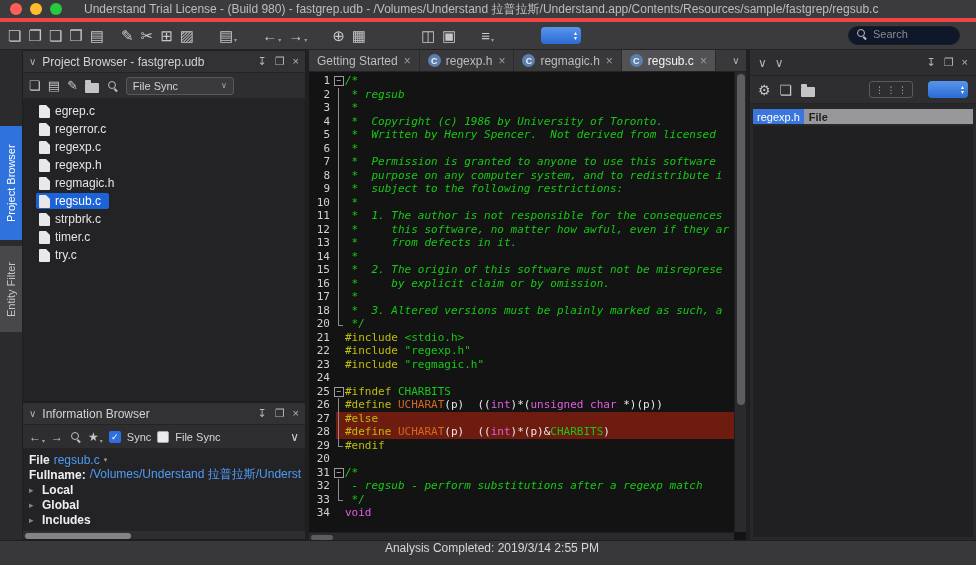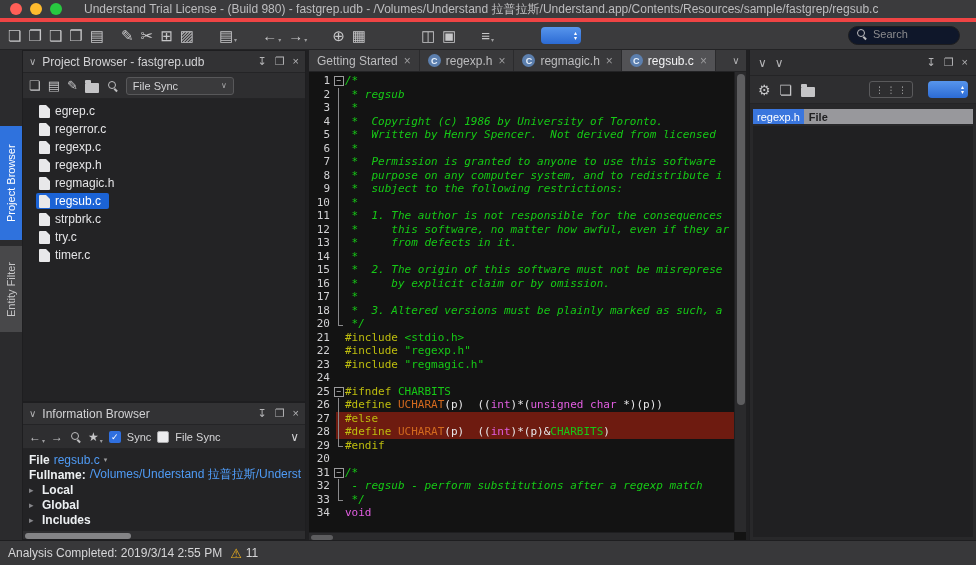--- a/index.html
+++ b/index.html
@@ -138,21 +138,21 @@
   .dotsbox{height:17px;border:1px solid #5a5a5c;border-radius:3px;color:#b8b8ba;font-size:9px;
     padding:0 5px;display:flex;align-items:center;margin-left:auto;}
   .rp-tool .bluestep{margin-left:6px;}
   .entitybar{height:15px;margin:5px 3px 0 3px;background:#98989c;display:flex;align-items:center;font-size:11px;flex:0 0 15px;}
   .entity-name{background:#3a76de;color:#fff;padding:0 4px;height:100%;display:flex;align-items:center;}
   .entity-type{color:#202022;font-weight:bold;margin-left:5px;}
   .rp-body{flex:1;background:#202022;margin:2px 3px 3px 3px;}
 
   
   .statusbar{position:absolute;bottom:0;left:0;right:0;height:25px;background:#38383a;border-top:1px solid #1e1e20;
-    display:flex;align-items:center;padding-left:8px;gap:8px;}
+    display:flex;align-items:center;padding-left:8px;gap:8px;flex-direction:column;}
   .stmsg{font-size:12px;color:#d6d6d8;}
   .warn{color:#f3b41b;font-size:13px;}
   .wcount{font-size:12px;color:#d6d6d8;margin-left:-4px;}
 </style>
 </head>
 <body>
 
 <div id="window">
 
   <div class="titlebar">
@@ -301,27 +301,27 @@
         </div>
         <div class="file-row">
           <span class="fsel">
             <span class="doc"></span>
             <span class="fname">strpbrk.c</span>
           </span>
         </div>
         <div class="file-row">
           <span class="fsel">
             <span class="doc"></span>
+            <span class="fname">timer.c</span>
+          </span>
+        </div>
+        <div class="file-row">
+          <span class="fsel">
+            <span class="doc"></span>
             <span class="fname">try.c</span>
-          </span>
-        </div>
-        <div class="file-row">
-          <span class="fsel">
-            <span class="doc"></span>
-            <span class="fname">timer.c</span>
           </span>
         </div>
       </div>
   </div>
 
   <div class="panel ib-panel">
     <div class="phead">
       <span class="chev">∨</span>
       <span class="ptitle">Information Browser</span>
       <span class="phicons">

